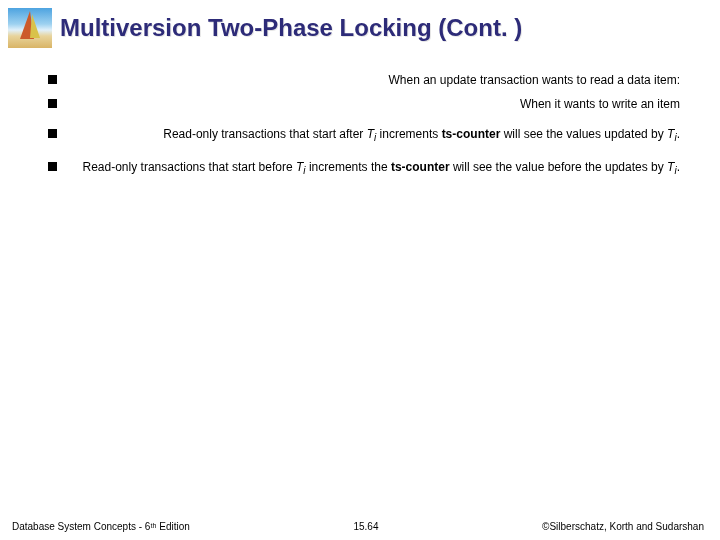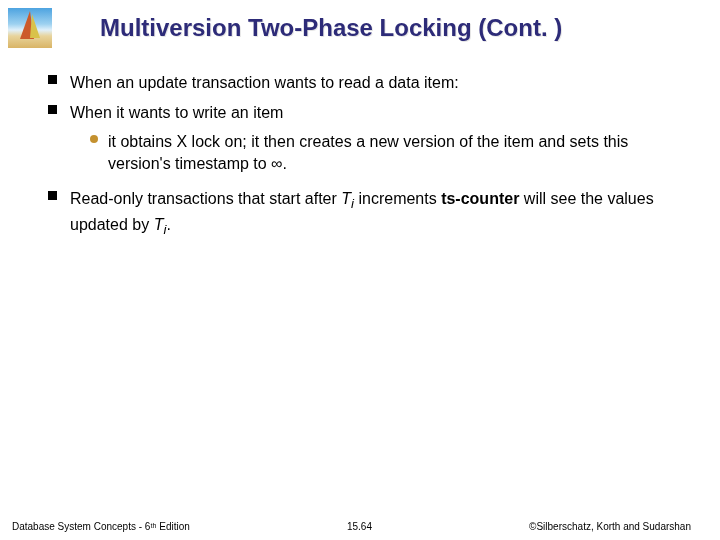--- a/index.html
+++ b/index.html
@@ -8,21 +8,20 @@
     height: 540px;
     background: #ffffff;
     font-family: Arial, Helvetica, sans-serif;
     position: relative;
     overflow: hidden;
   }
   .header {
     display: flex;
     align-items: center;
     padding: 8px 0 0 8px;
-    gap: 40px;
   }
   .logo {
     width: 44px;
     height: 40px;
     margin-right: 8px;
     position: relative;
     flex-shrink: 0;
   }
   .logo .sky {
     position:absolute; inset:0;
@@ -42,38 +41,39 @@
     border-right:8px solid transparent;
     border-bottom:24px solid #d9c24a;
   }
   .title {
     font-size: 24px;
     font-weight: bold;
     color: #2d2b78;
     text-shadow: 1px 1px 0 rgba(0,0,0,0.1);
   }
   .content {
-    padding: 24px 31px 0 70px;
-    font-size: 16px;
+    padding: 24px 40px 0 70px;
+    font-size: 12px;
     color: #000;
     line-height: 1.35;
+    text-align: right;
   }
   .b1 { margin-bottom: 8px; position: relative; }
   .b1::before {
     content:""; position:absolute; left:-22px; top:3px;
     width:9px; height:9px; background:#000;
   }
   .b2 { margin: 6px 0 10px 38px; position: relative; }
   .b2::before {
     content:""; position:absolute; left:-18px; top:4px;
     width:8px; height:8px; background:#c4912f; border-radius:50%;
   }
   .sp { margin-top:14px; }
   .footer {
-    position:absolute; bottom:8px; left:0; right:17px;
+    position:absolute; bottom:8px; left:0; right:4px;
     display:flex; justify-content:space-between;
     padding: 0 12px;
     font-size: 10px;
     color:#000;
   }
   sub.i { font-style: italic; }
   .ital { font-style: italic; }
 </style>
 </head>
 <body>
@@ -85,29 +85,29 @@
     <div class="sail2"></div>
   </div>
   <div class="title">Multiversion Two-Phase Locking (Cont. )</div>
 </div>
 
 <div class="content">
 
   <div class="b1">When an update transaction wants to read a data item:</div>
 
   <div class="b1">When it wants to write an item</div>
-  <div class="b2">
-    <span>it obtains X lock on; it then creates a new version of the item and sets this version's timestamp to </span><span>∞</span><span>.</span>
-  </div>
 
 
   <div class="b1 sp">
     <span>Read-only transactions that start after </span><span class="ital">T</span><sub class="i">i</sub><span> increments </span><b>ts-counter</b><span> will see the values updated by </span><span class="ital">T</span><sub class="i">i</sub><span>.</span>
   </div>
 
+  <div class="b1 sp">
+    <span>Read-only transactions that start before </span><span class="ital">T</span><sub class="i">i</sub><span> increments the </span><b>ts-counter</b><span> will see the value before the updates by </span><span class="ital">T</span><sub class="i">i</sub><span>.</span>
+  </div>
 
 
 </div>
 
 <div class="footer">
   <span>Database System Concepts - 6ᵗʰ Edition</span>
   <span>15.64</span>
   <span>©Silberschatz, Korth and Sudarshan</span>
 </div>
 

